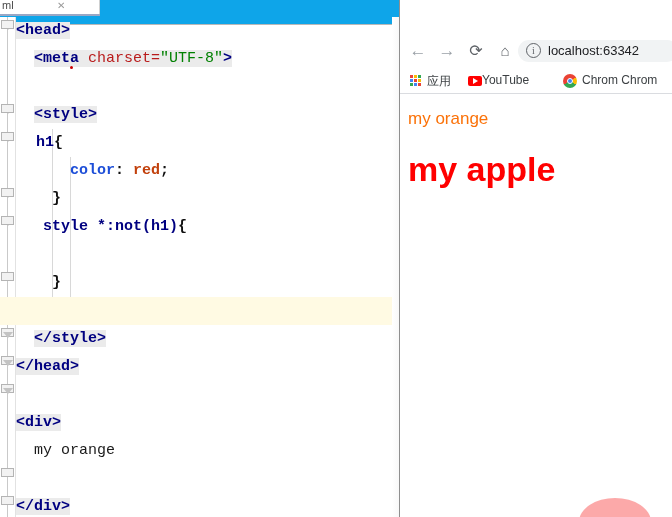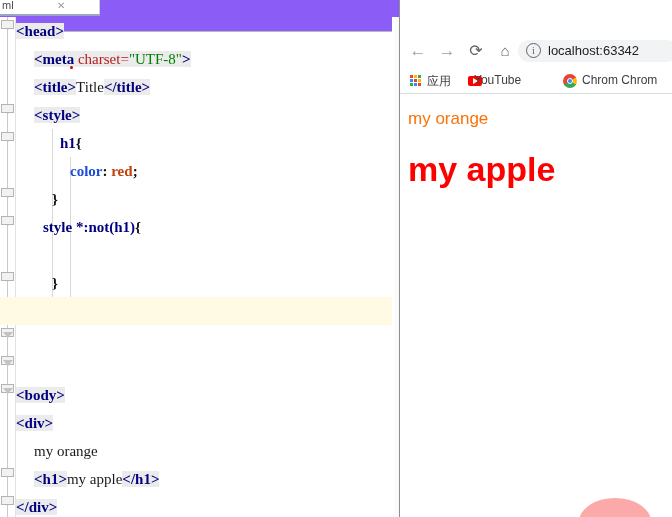--- a/index.html
+++ b/index.html
@@ -5,21 +5,21 @@
   * { margin:0; padding:0; box-sizing:border-box; }
   html,body { width:672px; height:517px; overflow:hidden; background:#ffffff;
               font-family:"Liberation Sans", sans-serif; }
 
   #screen { position:relative; width:672px; height:517px; background:#ffffff; overflow:hidden; }
 
   
   #ide { position:absolute; left:0; top:0; width:400px; height:517px; background:#ffffff; overflow:hidden; }
 
   
-  #tabstrip { position:absolute; left:0; top:0; width:400px; height:32px; background:#8b5cf6;
+  #tabstrip { position:absolute; left:0; top:0; width:400px; height:25px; background:#0ea5e9;
               border-bottom:1px solid #b8b8b8; }
   #tab-active { position:absolute; left:0; top:0; width:100px; height:16px; background:#ffffff;
                 border-right:1px solid #cfcfcf; }
   #tab-active .tab-label { position:absolute; left:2px; top:-1px; font-size:11px; color:#4b4b4b;
                            font-family:"Liberation Sans", sans-serif; }
   #tab-active .tab-close { position:absolute; left:57px; top:0px; font-size:10px; color:#9a9a9a; }
   #tab-underline { position:absolute; left:0; top:14px; width:100px; height:2px; background:#9aa7c4; }
 
   
   #gutter { position:absolute; left:0; top:17px; width:16px; height:500px; background:#ffffff;
@@ -27,21 +27,21 @@
   .fold-line { position:absolute; left:7px; width:1px; background:#c9c9c9; }
   .fold-mark { position:absolute; left:1px; width:13px; height:9px; border:1px solid #b4b4b4;
                background:#f2f2f2; }
   .fold-arrow { position:absolute; left:2px; width:11px; height:7px; }
   .fold-arrow:after { content:""; position:absolute; left:1px; top:0;
                border-left:5px solid transparent; border-right:5px solid transparent;
                border-top:6px solid #c3c3c3; }
 
   
   #code { position:absolute; left:16px; top:17px; width:383px; height:500px;
-          font-family:Liberation Serif, serif; font-size:15px; }
+          font-family:Liberation Mono, monospace; font-size:15px; }
   .cl { position:absolute; left:0; height:28px; line-height:28px; white-space:pre; }
   .curline { position:absolute; left:0; width:400px; height:28px; background:#fffae3; }
   
   .iguide { position:absolute; width:1px; background:#d8d8d8; }
 
   
   .tag   { color:#000080; font-weight:bold; }
   .attr  { color:#b91c1c; }
   .val   { color:#008000; }
   .txt   { color:#1a1a1a; }
@@ -92,21 +92,21 @@
                       border-bottom:1px solid #dadce0; }
   #bm-apps-grid { position:absolute; left:10px; top:7px; width:11px; height:11px; }
   #bm-apps-grid i { position:absolute; width:3px; height:3px; }
   .bm-label { position:absolute; top:5px; font-size:12px; color:#3c4043; white-space:nowrap; }
   #bm-apps-label { left:27px; font-family:"DejaVu Sans", sans-serif; }
   #bm-yt-icon { position:absolute; left:68px; top:8px; width:14px; height:10px;
                 background:#ff0000; border-radius:2px; }
   #bm-yt-icon:after { content:""; position:absolute; left:5px; top:2px;
                 border-left:5px solid #ffffff; border-top:3px solid transparent;
                 border-bottom:3px solid transparent; }
-  #bm-yt-label { left:74px; }
+  #bm-yt-label { left:82px; }
   #bm-gc-icon { position:absolute; left:163px; top:6px; width:14px; height:14px; border-radius:50%;
                 background:conic-gradient(from -60deg,#ea4335 0deg 120deg,#fbbc05 120deg 180deg,
                         #34a853 180deg 300deg,#ea4335 300deg 360deg); }
   #bm-gc-icon:after { content:""; position:absolute; left:4px; top:4px; width:6px; height:6px;
                 border-radius:50%; background:#4285f4; border:1px solid #ffffff; box-sizing:border-box; }
   #bm-gc-label { left:182px; }
 
   
   #page { position:absolute; left:0; top:95px; width:272px; height:422px; background:#ffffff; }
   #page-orange { position:absolute; left:8px; top:14px; font-size:17px;
@@ -153,32 +153,31 @@
       <div class="fold-mark" style="top:451px;"></div>
       <div class="fold-mark" style="top:479px;"></div>
     </div>
 
     <div id="code">
         <div class="curline" style="top: 280px; left: -16px; background: rgb(255, 250, 227);"></div>
         <div class="iguide" style="left: 36px; top: 112px; height: 168px;"></div>
         <div class="iguide" style="left: 54px; top: 140px; height: 140px;"></div>
         <div class="cl" style="top: 0px; left: 0px;"><span class="tag hl">&lt;head&gt;</span></div>
         <div class="cl" style="top: 28px; left: 18px;"><span class="tag hl">&lt;meta</span><span class="txt hl"> </span><span class="attr hl">charset=</span><span class="val hl">"UTF-8"</span><span class="tag hl">&gt;</span></div>
-        <div class="cl" style="top: 56px; left: 18px;"><span class="tag hl">&lt;title&gt;</span><span class="txt">Title</span><span class="tag hl">&lt;/title&gt;</span></div>
         <div class="cl" style="top: 84px; left: 18px;"><span class="tag hl">&lt;style&gt;</span></div>
-        <div class="cl" style="top: 112px; left: 44px;"><span class="sel">h1</span><span class="brace">{</span></div>
+        <div class="cl" style="top: 112px; left: 20px;"><span class="sel">h1</span><span class="brace">{</span></div>
         <div class="cl" style="top: 140px; left: 54px;"><span class="prop">color</span><span class="brace">: </span><span class="kw">red</span><span class="brace">;</span></div>
         <div class="cl" style="top: 168px; left: 36px;"><span class="brace">}</span></div>
         <div class="cl" style="top: 196px; left: 27px;"><span class="sel">style *:not(h1)</span><span class="brace">{</span></div>
         <div class="cl" style="top: 252px; left: 36px;"><span class="brace">}</span></div>
         <div class="cl" style="top: 280px; left: 0px;"></div>
-        <div class="cl" style="top: 364px; left: 0px;"><span class="tag hl">&lt;body&gt;</span></div>
+        <div class="cl" style="top: 308px; left: 18px;"><span class="tag hl">&lt;/style&gt;</span></div>
+        <div class="cl" style="top: 336px; left: 0px;"><span class="tag hl">&lt;/head&gt;</span></div>
         <div class="cl" style="top: 392px; left: 0px;"><span class="tag hl">&lt;div&gt;</span></div>
         <div class="cl" style="top: 420px; left: 18px;"><span class="txt">my orange</span></div>
-        <div class="cl" style="top: 448px; left: 18px;"><span class="tag hl">&lt;h1&gt;</span><span class="txt">my apple</span><span class="tag hl">&lt;/h1&gt;</span></div>
         <div class="cl" style="top: 476px; left: 0px;"><span class="tag hl">&lt;/div&gt;</span></div>
         <div class="errdot" style="left: 54px; top: 49px;"></div>
       </div>
 
     <div id="edge-scroll"></div>
   </div>
   <div id="edge-border"></div>
 
   <div id="chrome">
 

